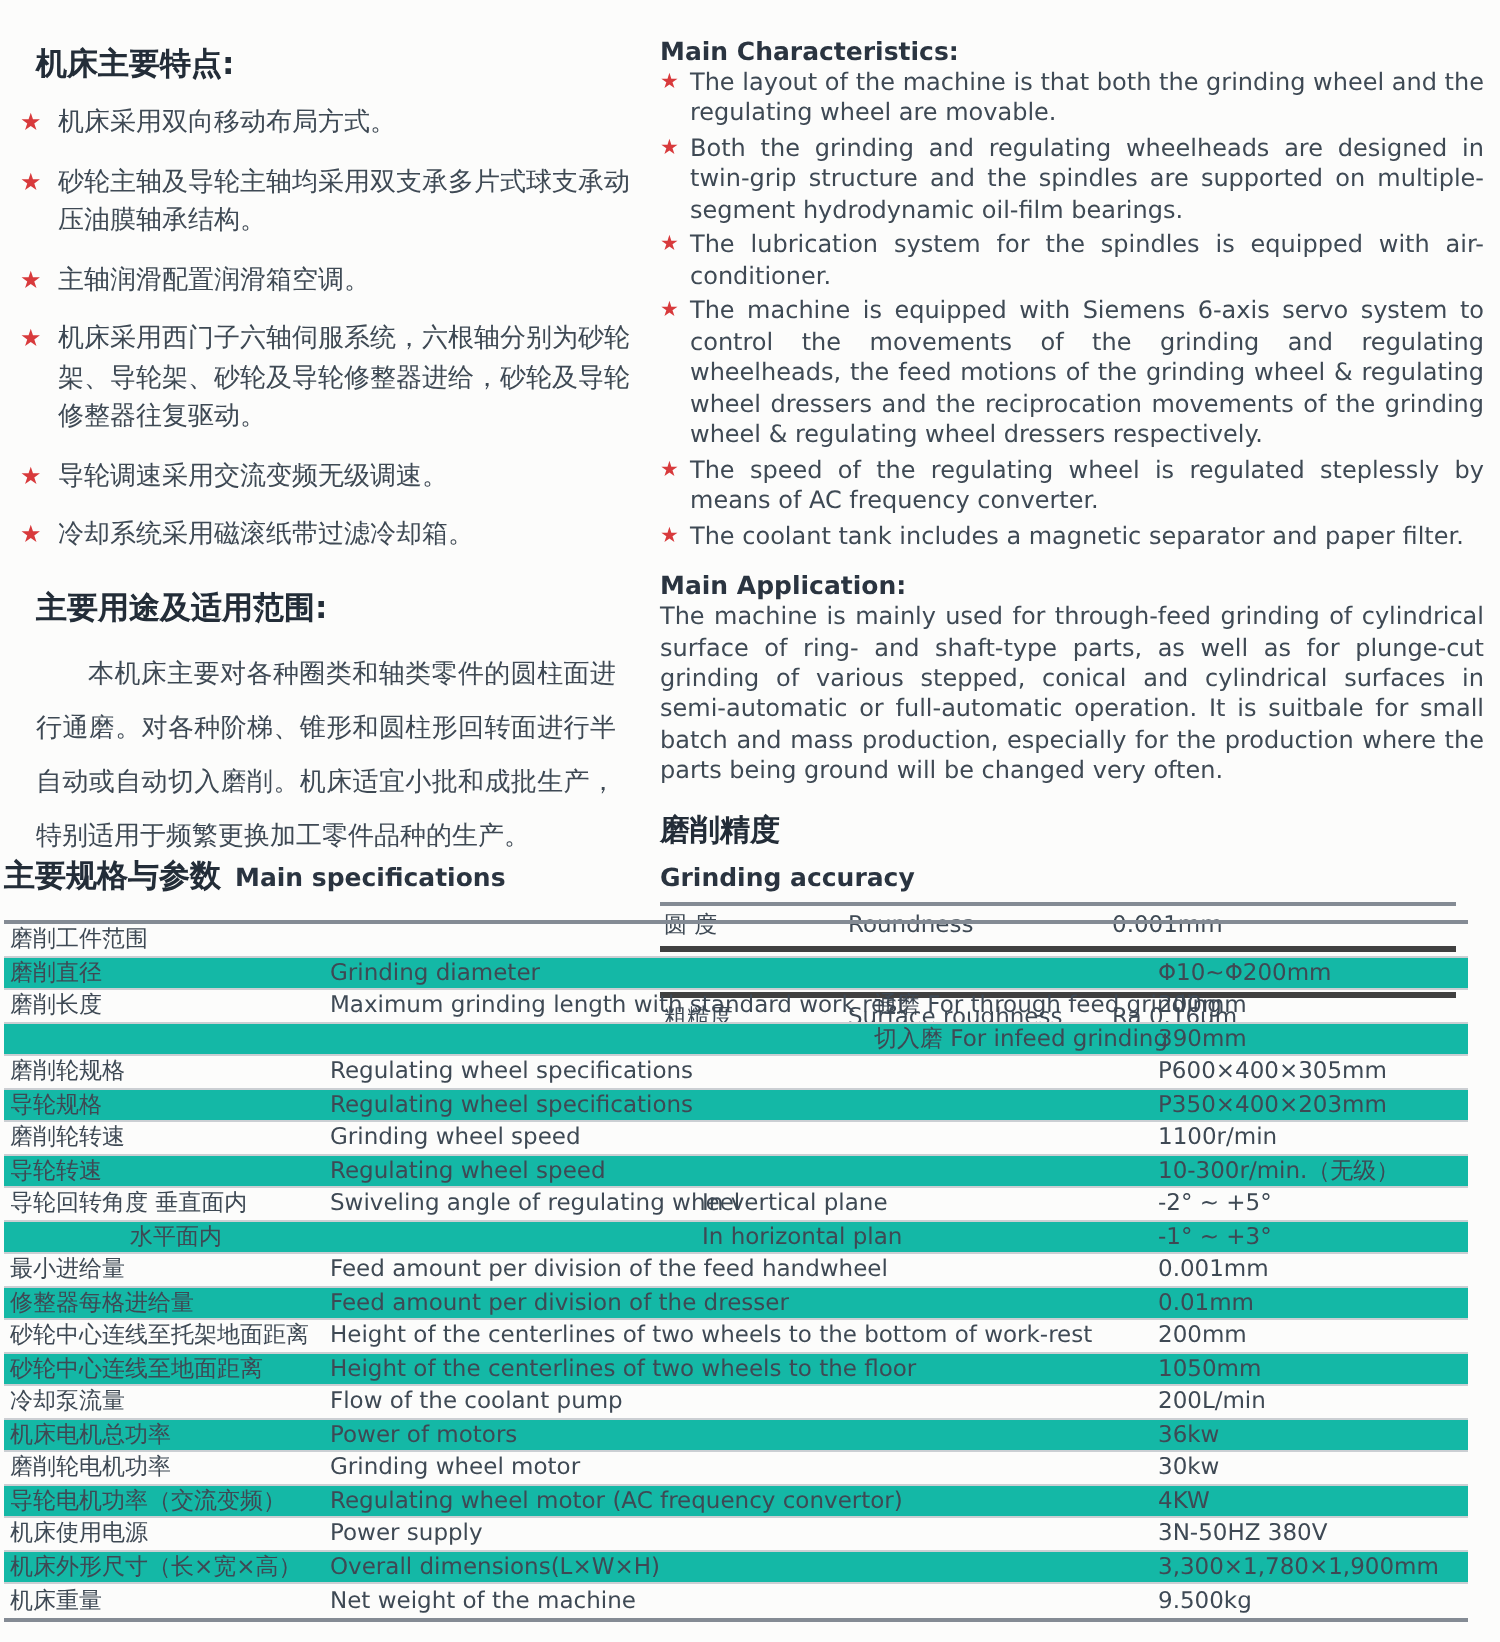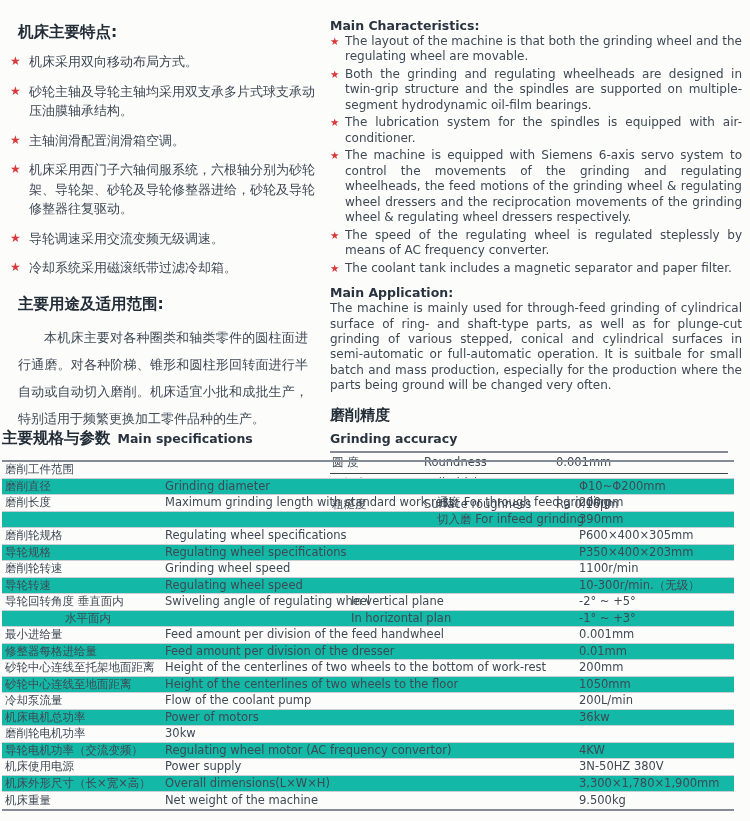--- a/index.html
+++ b/index.html
@@ -37,21 +37,21 @@
   .rhead{margin-bottom:1px;}
   .app-block{margin-top:9px;}
   .app-par{font-size:12px;line-height:1.29;text-align:justify;color:#3e4954;margin:1px 0 0 0;}
 
   
   .acc-block{margin-top:12px;}
   .acc-heading{display:flex;align-items:baseline;gap:6px;margin-bottom:5px;flex-direction:column;}
   .acc-heading .zh{font-size:15px;font-weight:bold;color:#232d38;}
   .acc-heading .en{font-size:12.5px;font-weight:bold;color:#2a3440;}
   .acc-table{border-top:2px solid #848b94;border-bottom:2px solid #848b94;width:398px;}
-  .acc-row{display:flex;padding:2.5px 2px;border-bottom:1px solid #404040;font-size:11.5px;color:#3e4954;}
+  .acc-row{display:flex;padding:2.5px 2px;border-bottom:3px solid #404040;font-size:11.5px;color:#3e4954;}
   .acc-row:last-child{border-bottom:none;}
   .acc-zh{width:92px;flex-shrink:0;}
   .acc-en{width:132px;flex-shrink:0;}
   .acc-val{flex:1;}
 
   
   .specs{position:absolute;left:2px;top:428px;width:732px;}
   .specs-heading{display:flex;align-items:baseline;gap:7px;margin-bottom:11px;}
   .specs-heading .zh{font-size:15.5px;font-weight:bold;color:#232d38;}
   .specs-heading .en{font-size:12.5px;font-weight:bold;color:#2a3440;}
@@ -269,20 +269,21 @@
       </div>
 
       <div class="spec-row alt">
         <span class="sc1">机床电机总功率</span>
         <span class="sc2">Power of motors</span>
         <span class="sc4">36kw</span>
       </div>
 
       <div class="spec-row">
         <span class="sc1">磨削轮电机功率</span>
+        <span class="sc2">Grinding wheel motor</span>
         <span class="sc4">30kw</span>
       </div>
 
       <div class="spec-row alt">
         <span class="sc1">导轮电机功率（交流变频）</span>
         <span class="sc2">Regulating wheel motor (AC frequency convertor)</span>
         <span class="sc4">4KW</span>
       </div>
 
       <div class="spec-row">

